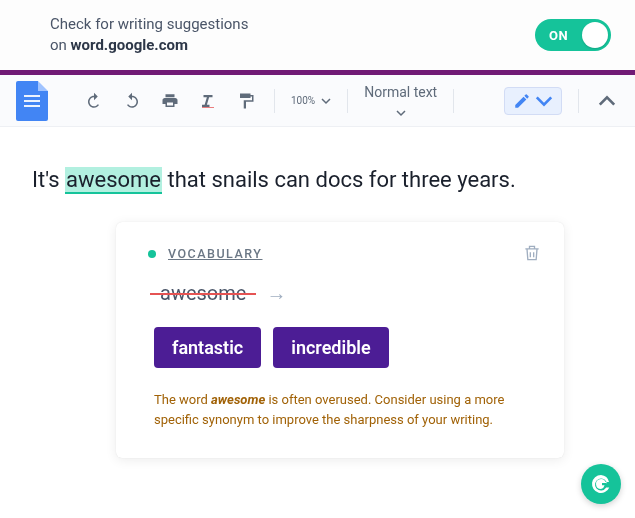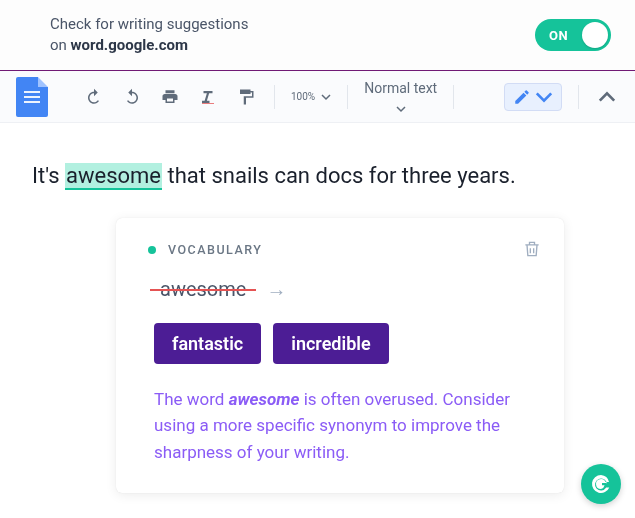--- a/index.html
+++ b/index.html
@@ -2,21 +2,21 @@
 <html><head>
 <meta charset="utf-8">
 <style>
   * { box-sizing: border-box; margin: 0; padding: 0; }
   html, body { width: 635px; height: 518px; font-family: -apple-system, BlinkMacSystemFont, "Segoe UI", Roboto, Arial, sans-serif; background: #fff; overflow: hidden; position: relative; }
 
   
   .header {
     width: 100%; padding: 14px 24px 14px 50px;
     display: flex; align-items: center; justify-content: space-between;
-    background: #fdfdfd; border-bottom: 1px solid #701a75;
+    background: #fdfdfd; border-bottom: 5px solid #701a75;
   }
   .header-text { color: #4a5568; font-size: 15px; line-height: 1.4; }
   .header-text .domain { font-weight: 700; color: #2d3748; }
   .toggle {
     width: 76px; height: 32px; background: #15c39a; border-radius: 16px;
     position: relative; display: flex; align-items: center;
   }
   .toggle-label { color: #fff; font-size: 13px; font-weight: 700; margin-left: 14px; letter-spacing: 0.5px;}
   .toggle-knob {
     width: 26px; height: 26px; background: #fff; border-radius: 50%;
@@ -61,36 +61,36 @@
   }
 
   
   .card {
     width: 448px; margin: 30px 0 0 84px; background: #fff;
     border-radius: 6px; box-shadow: 0 2px 12px rgba(0,0,0,0.08), 0 0 1px rgba(0,0,0,0.12);
     padding: 24px 28px 28px 32px; position: relative;
   }
   .card-header { display:flex; align-items:center; gap:12px; margin-bottom: 20px;}
   .dot { width:8px; height:8px; border-radius:50%; background:#15c39a; }
-  .category { color:#6b7785; font-size:12.5px; letter-spacing:1.5px; font-weight:500;}
+  .category { color:#6b7785; font-size:12.5px; letter-spacing:1.5px; font-weight:500;text-decoration:underline;}
   .trash { position:absolute; top:20px; right:22px; color:#a0aec0; }
   .trash svg { width:20px; height:22px; }
   .strike-row { display:flex; align-items:center; gap:14px; margin-bottom: 22px; margin-left:6px;}
   .strike-word { color:#4a5568; font-size:20px; position:relative; padding: 0 6px;}
   .strike-word::after {
     content:""; position:absolute; left:-4px; right:-4px; top:50%; height:1.5px;
     background:#e55353;
   }
   .arrow { color:#a0aec0; font-size:20px; }
   .chips { display:flex; gap:12px; margin-bottom:22px; margin-left:6px;}
   .chip {
     background:#4c1d95; color:#fff; font-size:18px; font-weight:600;
     padding:10px 18px; border-radius:4px;
   }
-  .explain { color:#8b5cf6; font-size:17px; line-height:1.55; margin-left:6px;}
+  .explain { color:#a16207; font-size:13px; line-height:1.55; margin-left:6px;}
   .explain .bold-word { font-style: italic; font-weight:700; }
 
   
   .g-badge {
     position:absolute; right:14px; bottom:14px; width:40px; height:40px;
     background:#15c39a; border-radius:50%; display:flex;
     align-items:center; justify-content:center; color:#fff;
     font-weight:700; font-size:22px;
     box-shadow: 0 2px 6px rgba(0,0,0,0.18);
   }

